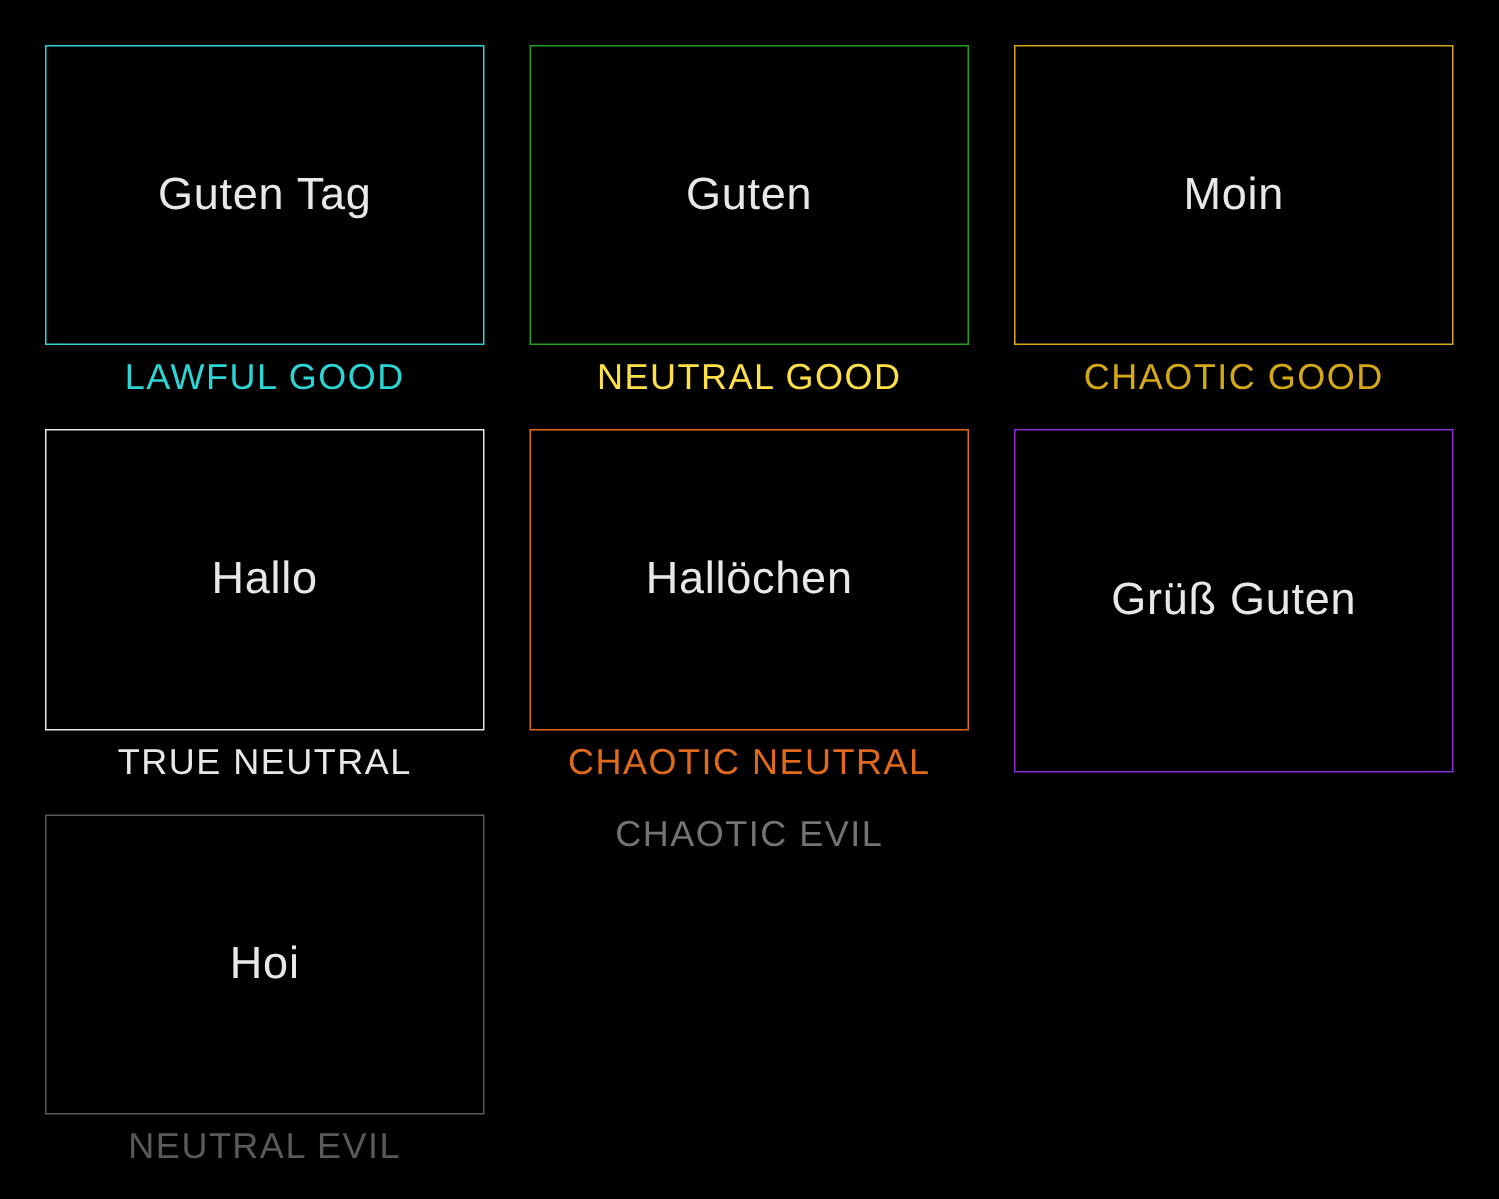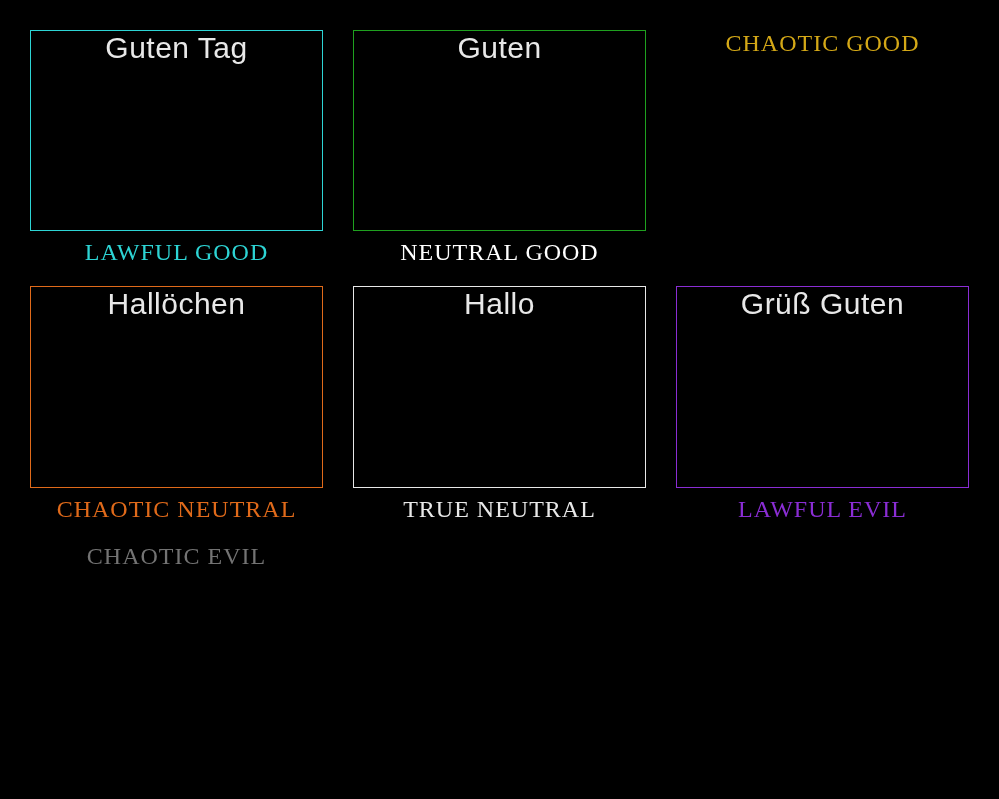--- a/index.html
+++ b/index.html
@@ -25,70 +25,78 @@
     .cell {
       display: flex;
       flex-direction: column;
       align-items: center;
     }
     .box {
       width: 100%;
       flex: 1;
       border: 1px solid;
       display: flex;
-      align-items: flex-start;
+      align-items: center;
       justify-content: center;
       margin-bottom: 8px;
     }
     .content {
       color: #e8e8e8;
       font-size: 30px;
       font-weight: 300;
       letter-spacing: 0.5px;
     }
     .label {
-      font-family: Liberation Serif, serif;
+      font-family: Liberation Sans, sans-serif;
       font-size: 24px;
       letter-spacing: 1px;
       text-align: center;
     }
   </style>
 </head>
 <body>
 
 <div class="grid">
   <div class="cell">
     <div class="box" style="border-color:#2dd4d4">
       <span class="content">Guten Tag</span>
     </div>
     <div class="label" style="color:#2dd4d4">LAWFUL GOOD</div>
   </div>
   <div class="cell">
     <div class="box" style="border-color:#1fa01f">
       <span class="content">Guten</span>
     </div>
-    <div class="label" style="color:#ffffff">NEUTRAL GOOD</div>
+    <div class="label" style="color:#fde047">NEUTRAL GOOD</div>
   </div>
   <div class="cell">
+    <div class="box" style="border-color:#d4a817">
+      <span class="content">Moin</span>
+    </div>
     <div class="label" style="color:#d4a817">CHAOTIC GOOD</div>
+  </div>
+  <div class="cell">
+    <div class="box" style="border-color:#e8e8e8">
+      <span class="content">Hallo</span>
+    </div>
+    <div class="label" style="color:#e8e8e8">TRUE NEUTRAL</div>
   </div>
   <div class="cell">
     <div class="box" style="border-color:#e06a1a">
       <span class="content">Hallöchen</span>
     </div>
     <div class="label" style="color:#e06a1a">CHAOTIC NEUTRAL</div>
   </div>
   <div class="cell">
-    <div class="box" style="border-color:#e8e8e8">
-      <span class="content">Hallo</span>
-    </div>
-    <div class="label" style="color:#e8e8e8">TRUE NEUTRAL</div>
-  </div>
-  <div class="cell">
     <div class="box" style="border-color:#8a2dd4">
       <span class="content">Grüß Guten</span>
     </div>
-    <div class="label" style="color:#8a2dd4">LAWFUL EVIL</div>
+  </div>
+  <div class="cell">
+    <div class="box" style="border-color:#5a5a5a">
+      <span class="content">Hoi</span>
+    </div>
+    <div class="label" style="color:#5a5a5a">NEUTRAL EVIL</div>
   </div>
   <div class="cell">
     <div class="label" style="color:#737373">CHAOTIC EVIL</div>
   </div>
 </div>
 
 </body></html>

